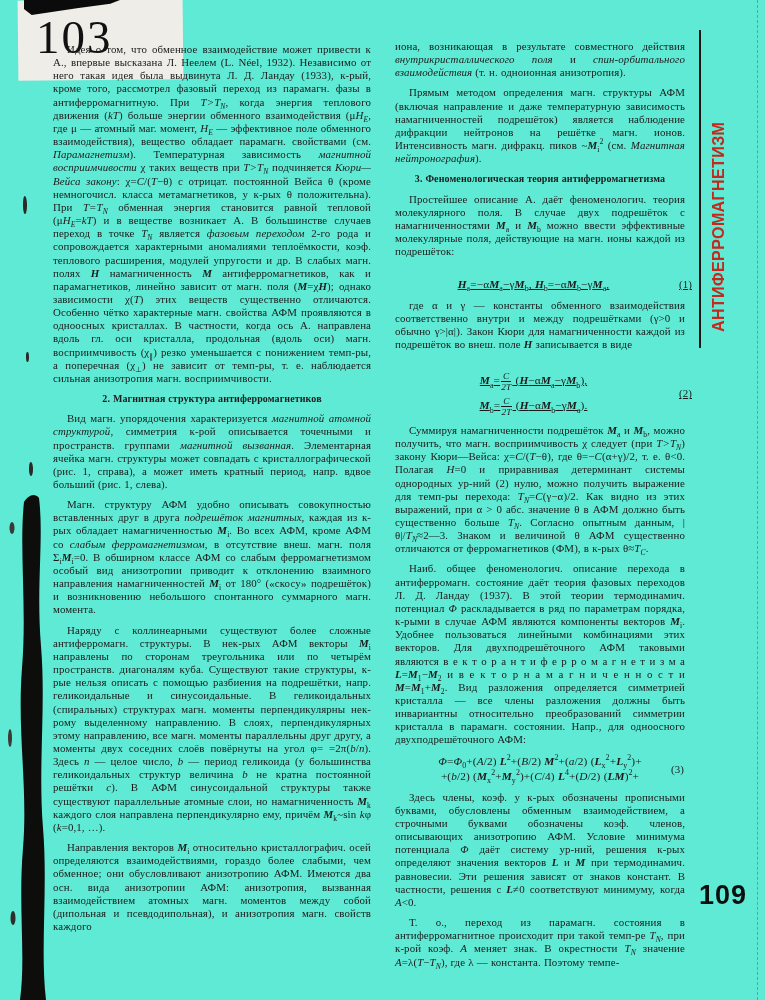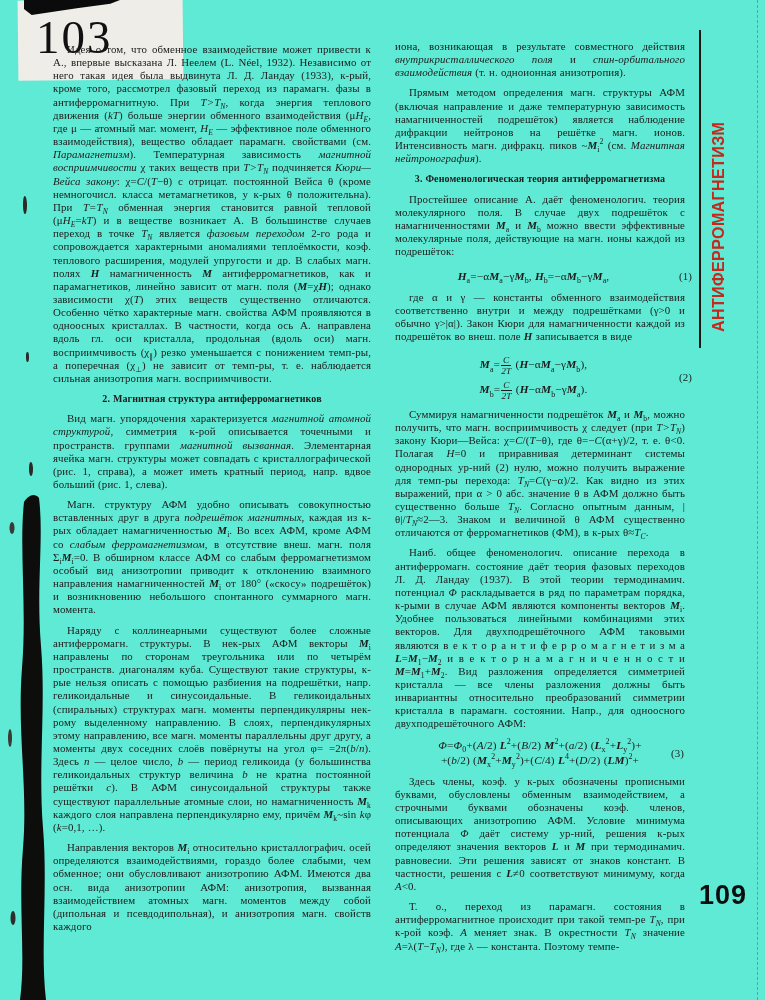--- a/index.html
+++ b/index.html
@@ -33,21 +33,21 @@
   .col-right{left:388px;top:33px;width:304px;}
   .col p{margin:7px;text-indent:14px;}
   .col p.noindent{text-indent:0;}
   .heading{font-weight:bold;text-align:center;margin:7px 0 5px;text-indent:0;font-size:10px;}
 
   i{font-style:italic;}
   .v{font-weight:bold;font-style:italic;}
   sub,sup{font-size:.7em;line-height:0;}
 
   
-  .formula{display:flex;align-items:center;margin:12px 0 4px;font-size:11.3px;text-indent:0;}
+  .formula{display:flex;align-items:center;margin:20px 0 4px;font-size:11.3px;text-indent:0;text-decoration:underline;}
   .formula .eq{flex:1;text-align:center;}
   .formula .eq-stack{flex:1;display:flex;flex-direction:column;align-items:center;gap:3px;}
   .eqno{font-size:10.9px;}
   .formula3{position:relative;margin:5px 8px 4px;font-size:11.3px;text-align:center;line-height:15px;}
   .formula3 .eqno{position:absolute;right:0;top:50%;transform:translateY(-50%);}
   .frac{display:inline-flex;flex-direction:column;vertical-align:middle;text-align:center;
     font-size:.82em;line-height:1.1;font-style:italic;margin:0 1px;}
   .frac span:first-child{border-bottom:1px solid currentColor;padding:0 2px;}
 </style>
 </head>

